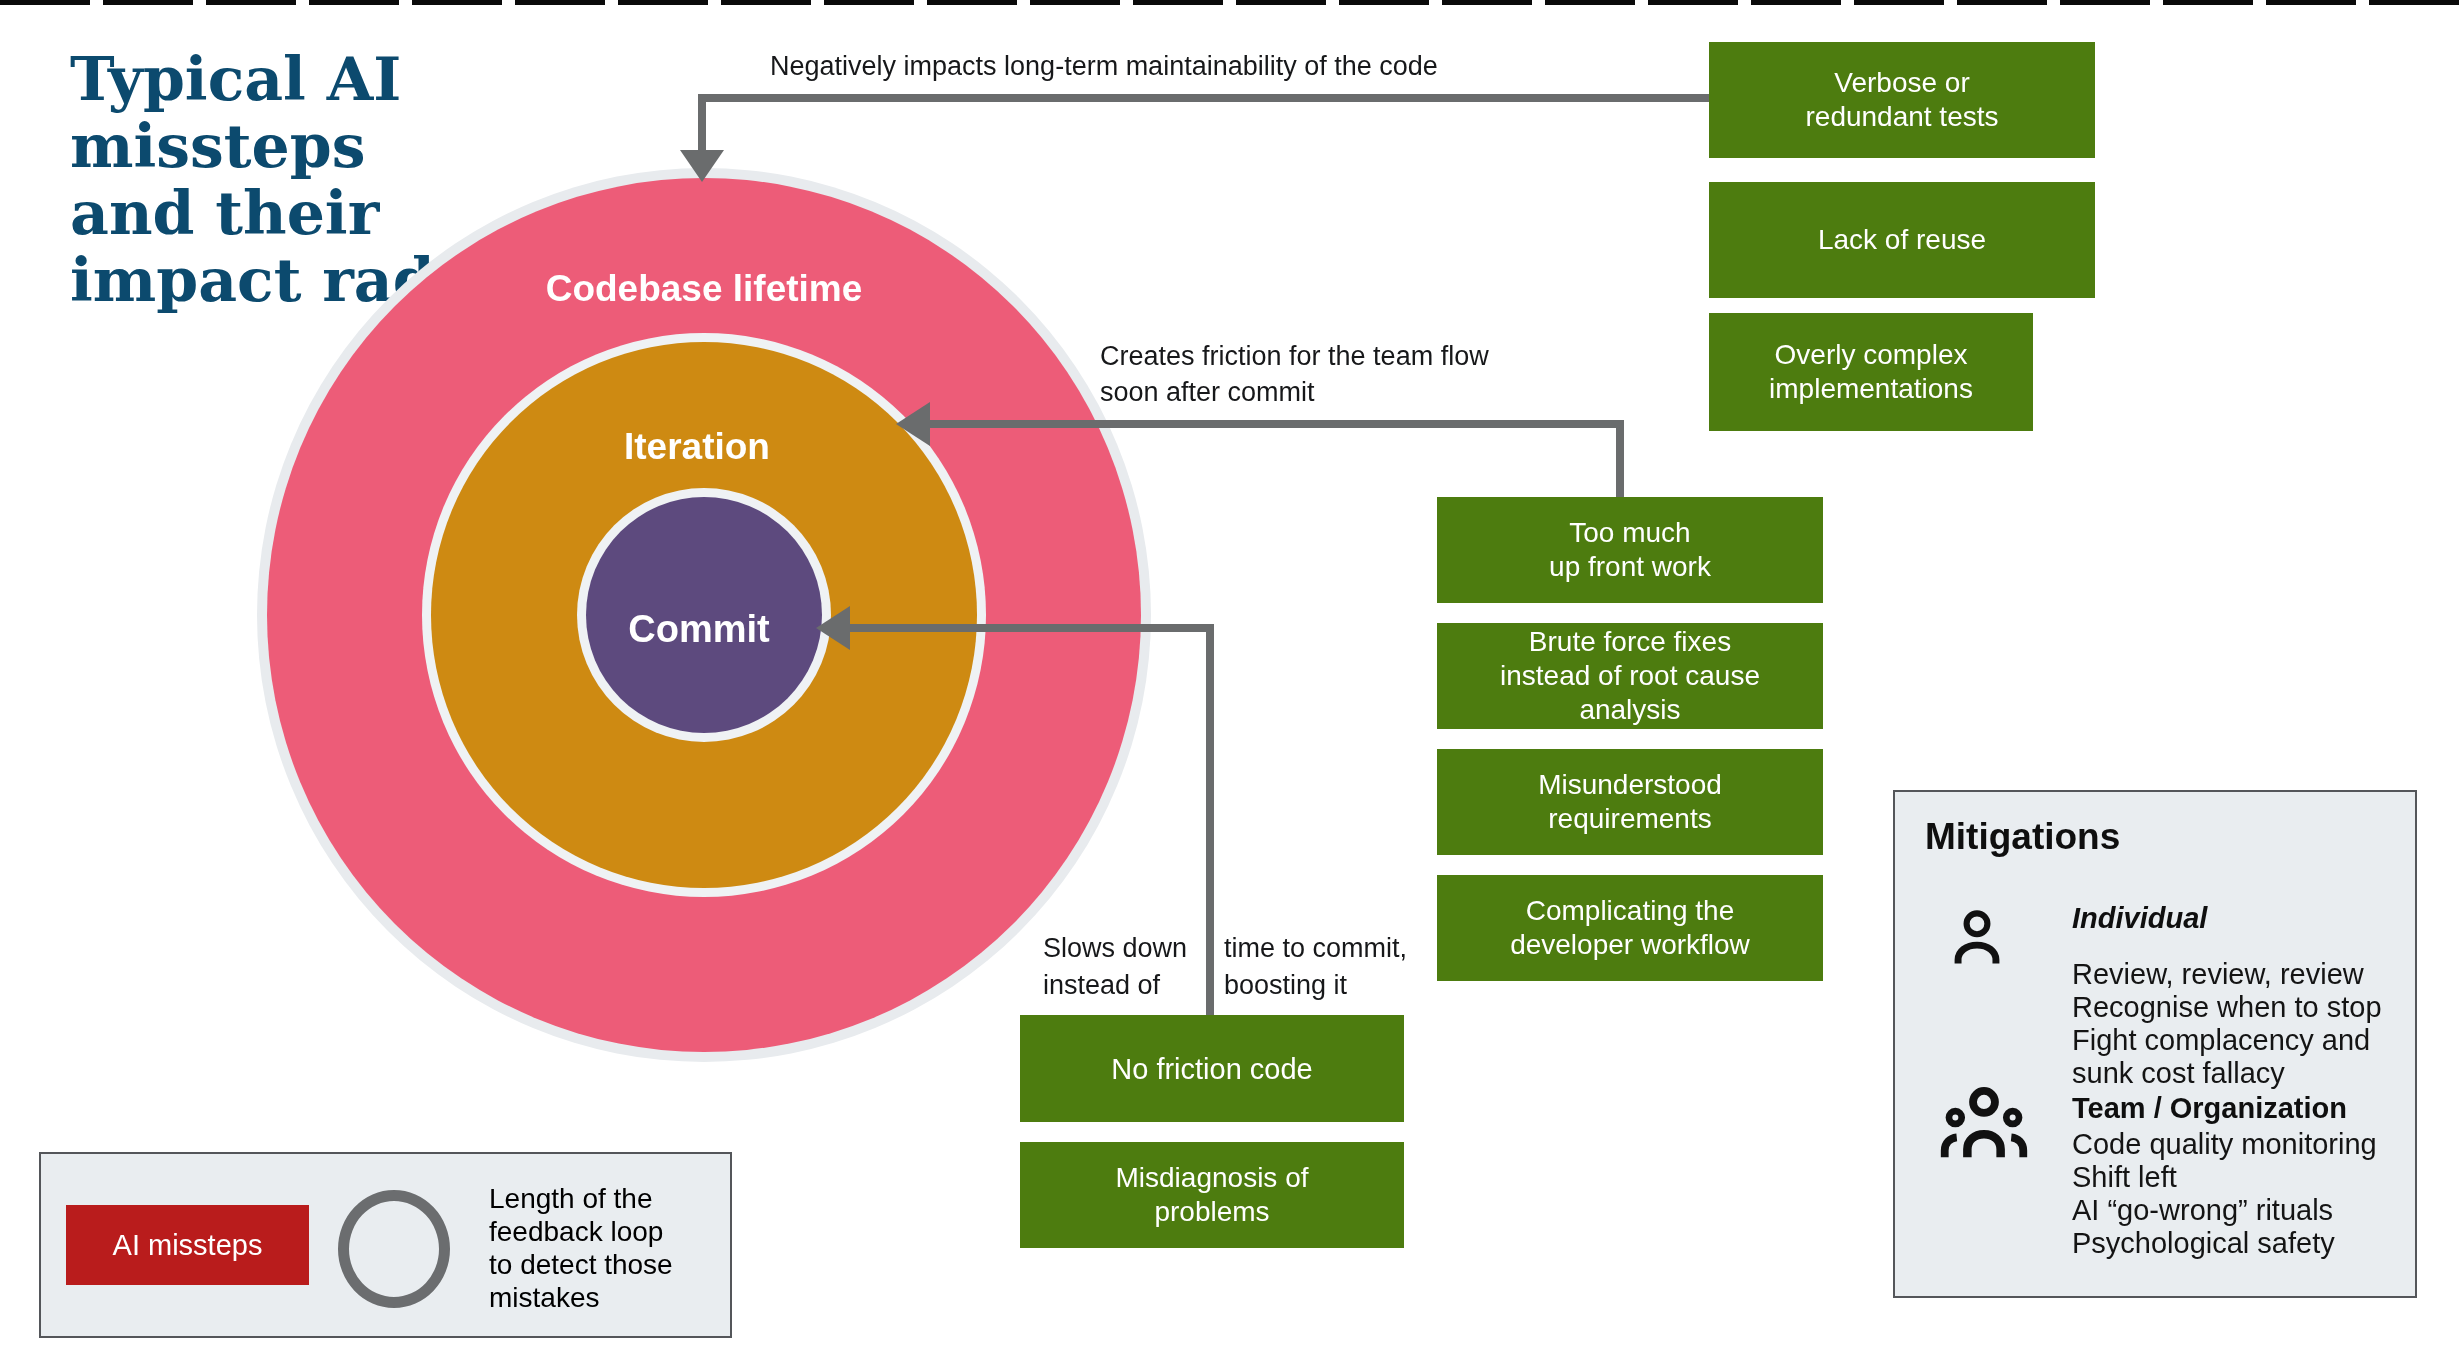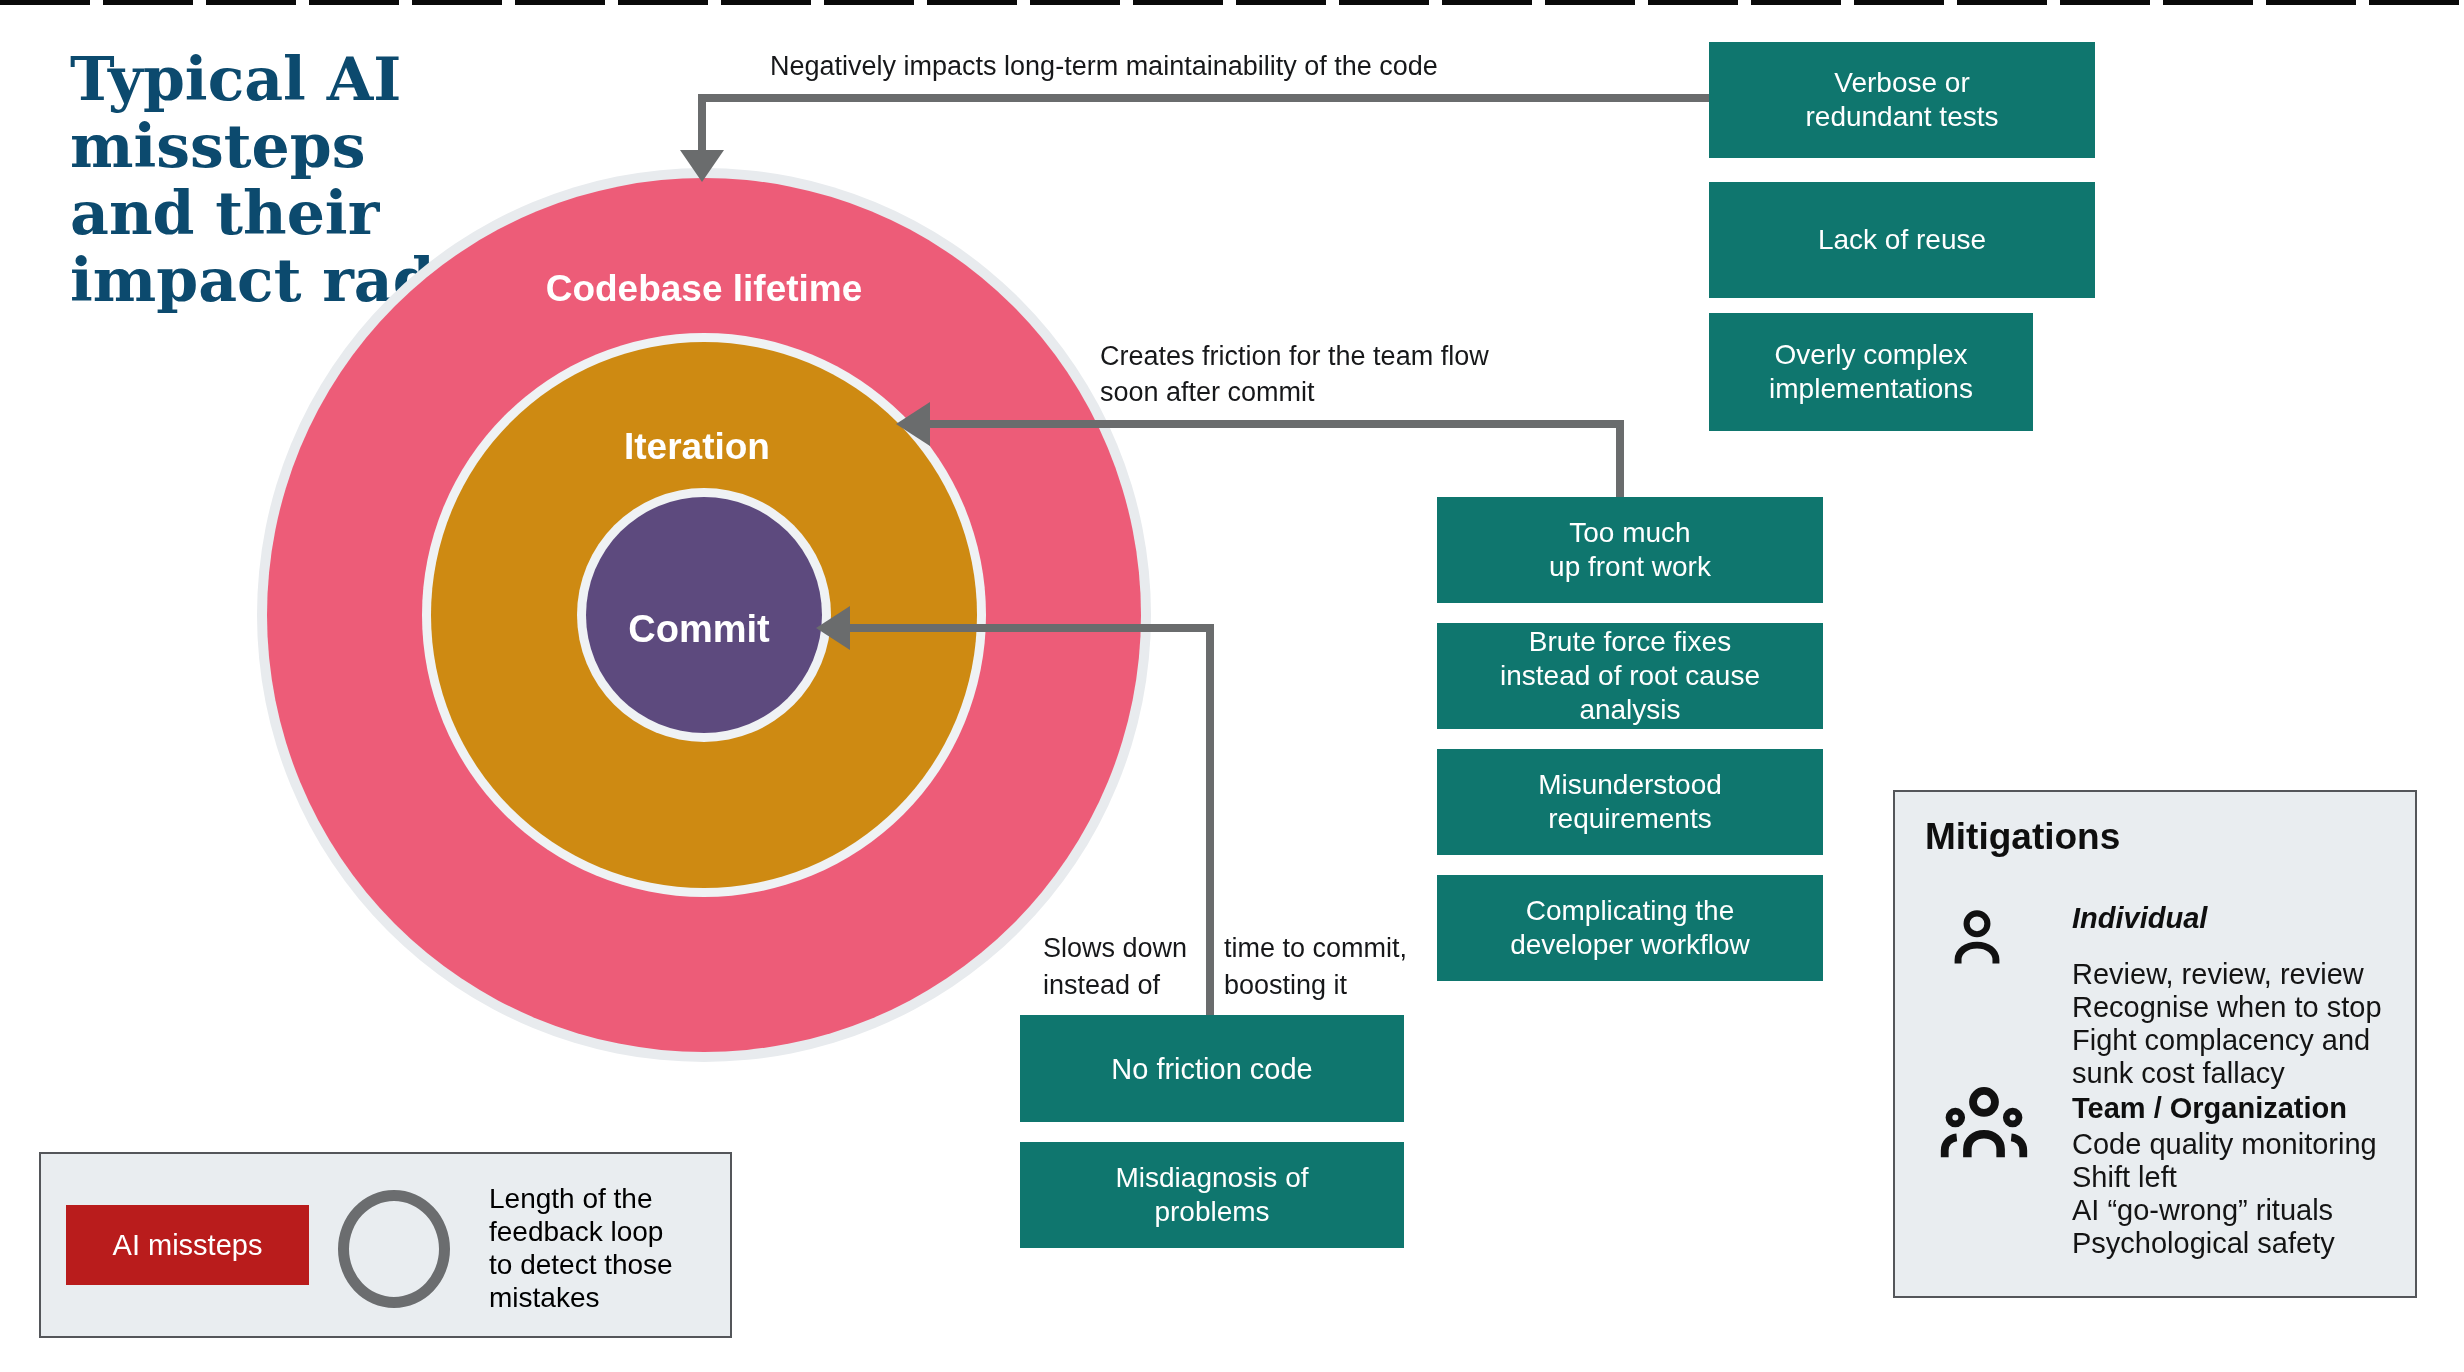--- a/index.html
+++ b/index.html
@@ -48,21 +48,21 @@
           border-right:34px solid #6A6C6D;}
 
   
   .note{position:absolute;font-size:27px;line-height:36px;color:#17181a;}
   .note-maint{left:770px;top:48px;width:800px;}
   .note-frict{left:1100px;top:338px;}
   .note-slow-l{left:1043px;top:930px;line-height:37px;}
   .note-slow-r{left:1224px;top:930px;line-height:37px;}
 
   
-  .mbox{position:absolute;background:#0f766e;color:#fff;display:flex;align-items:center;
+  .mbox{position:absolute;background:#4d7c0f;color:#fff;display:flex;align-items:center;
         justify-content:center;text-align:center;font-size:28px;line-height:34px;}
   .bx-verbose      {left:1709px;top:42px;  width:386px;height:116px;}
   .bx-lackreuse    {left:1709px;top:182px; width:386px;height:116px;}
   .bx-overly       {left:1709px;top:313px; width:324px;height:118px;}
   .bx-toomuch      {left:1437px;top:497px; width:386px;height:106px;}
   .bx-brute        {left:1437px;top:623px; width:386px;height:106px;}
   .bx-misunderstood{left:1437px;top:749px; width:386px;height:106px;}
   .bx-complicating {left:1437px;top:875px; width:386px;height:106px;}
   .bx-noworking    {left:1020px;top:1015px;width:384px;height:107px;font-size:29px;}
   .bx-misdiagnosis {left:1020px;top:1142px;width:384px;height:106px;}

